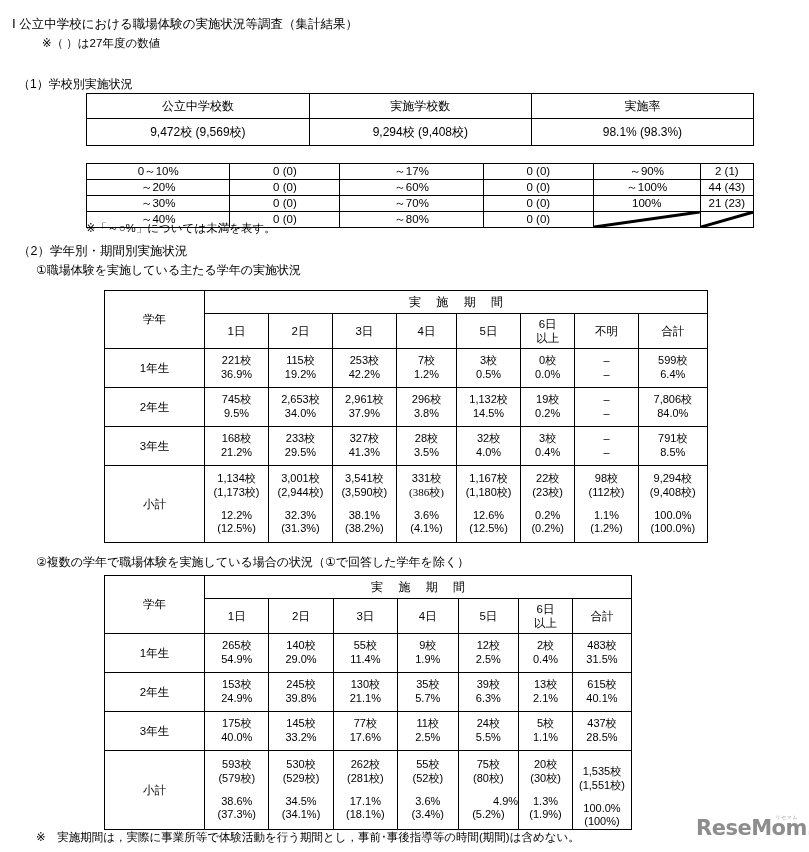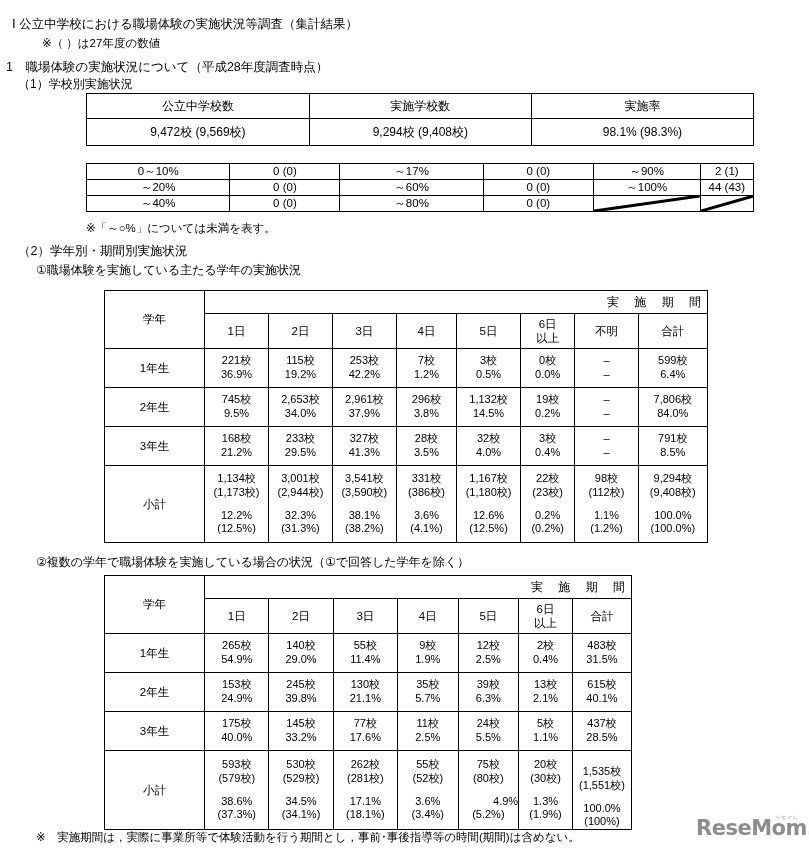--- a/index.html
+++ b/index.html
@@ -80,21 +80,20 @@
   }
 
   
   table.period { font-size: 11px; }
   table.period td.grade-cell { font-size: 11.5px; border-radius: 6px; }
   table.period td.sp-head {
     font-size: 12px;
     letter-spacing: 6px;
     text-indent: 6px;
     height: 22px;
-    text-align: right;
   }
   table.period td.col-head {
     height: 34px;
     font-size: 11.5px;
   }
   table.period td.gradehdr {
     font-size: 11.5px;
   }
   table.period td.data {
     height: 38px;
@@ -137,21 +136,20 @@
     letter-spacing: 0.5px;
   }
 </style>
 </head>
 <body>
 
 <div class="page">
 
   <div class="line t-main">Ⅰ 公立中学校における職場体験の実施状況等調査（集計結果）</div>
   <div class="line t-note1">※（ ）は27年度の数値</div>
-  <div class="line t-sec1">1　職場体験の実施状況について（平成28年度調査時点）</div>
   <div class="line t-sub1">（1）学校別実施状況</div>
 
   <table class="grid" id="school-table">
     <colgroup>
         <col style="width:33.4%">
         <col style="width:33.3%">
         <col style="width:33.3%">
       </colgroup>
     <tbody>
       <tr>
@@ -188,20 +186,28 @@
         </tr>
         <tr>
           <td class="lbl">～20%</td>
           <td class="num">0 (0)</td>
           <td class="lbl">～60%</td>
           <td class="num">0 (0)</td>
           <td class="lbl">～100%</td>
           <td class="num">44 (43)</td>
         </tr>
         <tr>
+          <td class="lbl">～30%</td>
+          <td class="num">0 (0)</td>
+          <td class="lbl">～70%</td>
+          <td class="num">0 (0)</td>
+          <td class="lbl">100%</td>
+          <td class="num">21 (23)</td>
+        </tr>
+        <tr>
           <td class="lbl">～40%</td>
           <td class="num">0 (0)</td>
           <td class="lbl">～80%</td>
           <td class="num">0 (0)</td>
           <td class="lbl strike-cell">
             <svg viewBox="0 0 100 100" preserveAspectRatio="none">
               <line x1="0" y1="100" x2="100" y2="0" stroke="#000" stroke-width="3" vector-effect="non-scaling-stroke"></line>
             </svg>
           </td>
           <td class="num strike-cell">
@@ -384,21 +390,21 @@
             </span>
             <span class="spacer"></span>
             <span class="grp2">
               <span class="ln" style="display: block;">38.1%</span>
               <span class="ln" style="display: block;">(38.2%)</span>
             </span>
           </td>
           <td class="sub">
             <span class="grp1">
               <span class="ln" style="display: block;">331校</span>
-              <span class="ln" style="display: block;">(386校)</span>
+              <span class="ln" style="display: block; font-family: Liberation Serif, serif;">(386校)</span>
             </span>
             <span class="spacer"></span>
             <span class="grp2">
               <span class="ln" style="display: block;">3.6%</span>
               <span class="ln" style="display: block;">(4.1%)</span>
             </span>
           </td>
           <td class="sub">
             <span class="grp1">
               <span class="ln" style="display: block;">1,167校</span>

